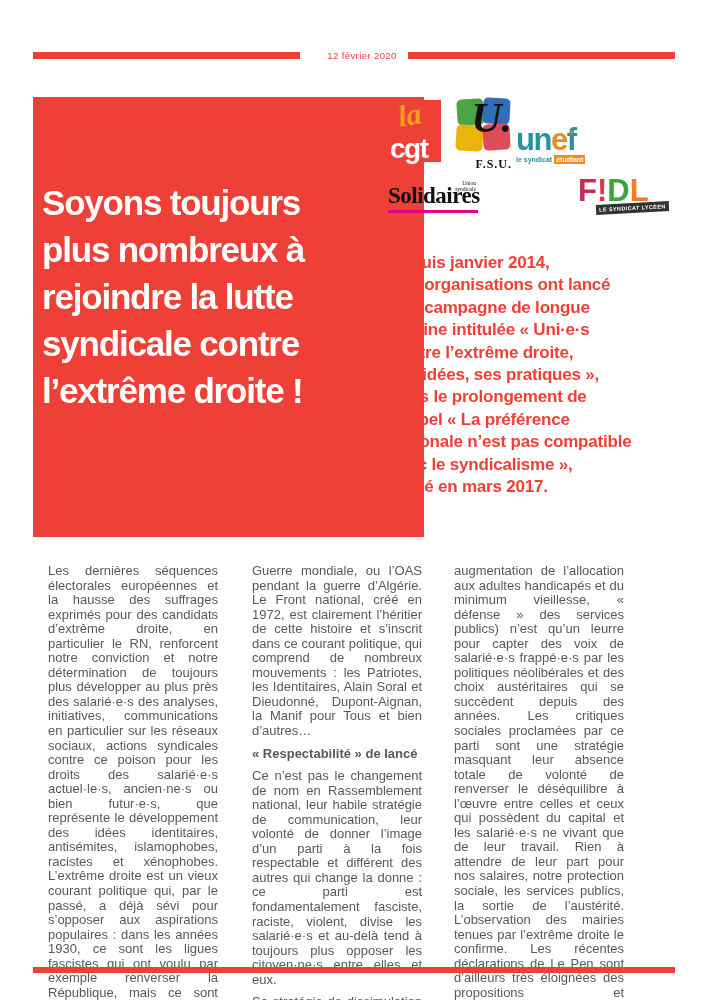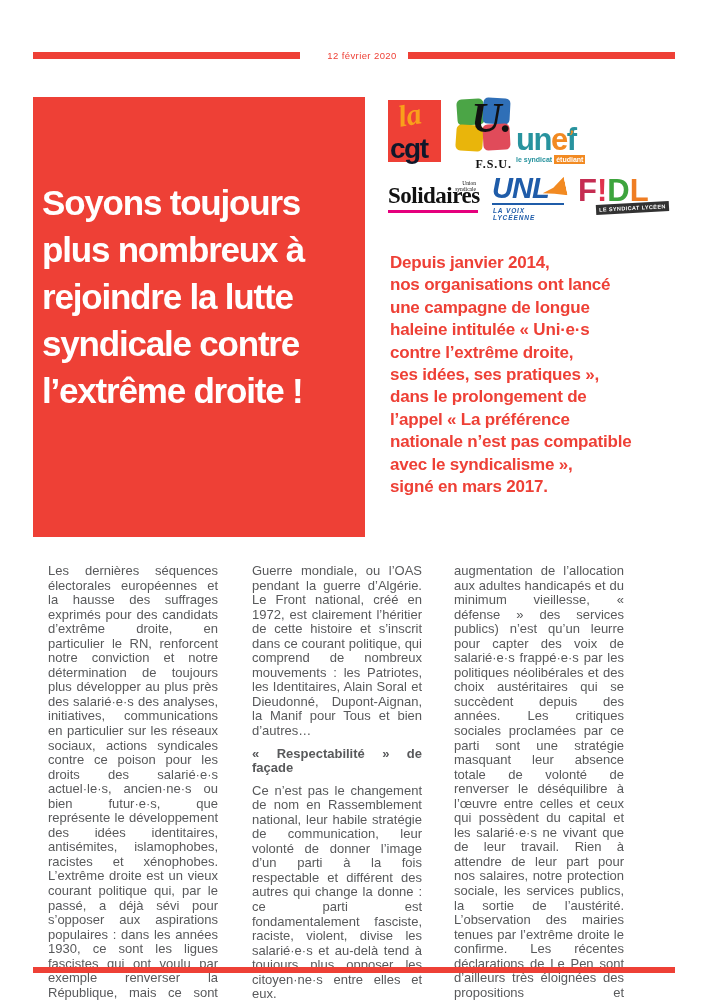--- a/index.html
+++ b/index.html
@@ -14,40 +14,40 @@
   .rule { position:absolute; background:#EE4036; }
   .rule-top-left  { left:33px;  top:52px; width:267px; height:7px; }
   .rule-top-right { left:408px; top:52px; width:267px; height:7px; }
   .issue-date {
     position:absolute; left:300px; top:50px; width:124px;
     text-align:center; color:#EE4036; font-size:9.5px; letter-spacing:.4px;
   }
 
   
   .hero {
-    position:absolute; left:33px; top:97px; width:332px; height:440px;
+    position:absolute; left:33px; top:97px; width:391px; height:440px;
     background:#EE4036;
   }
   .hero h1 {
     position:absolute; left:9px; top:82px; width:322px; margin:0;
     color:#ffffff; font-size:35px; line-height:47px; font-weight:bold;
     letter-spacing:-1.2px; white-space:pre-line;
   }
 
   
   .logo { position:absolute; }
 
   .logo-cgt { left:388px; top:100px; width:53px; height:62px; background:#EE4036; }
   .cgt-la {
     position:absolute; top:-2px; left:10px; color:#F9A01B;
     font-family:"Liberation Serif", serif; font-style:italic; font-weight:bold;
     font-size:30px; transform:rotate(-10deg);
   }
   .cgt-name {
-    position:absolute; bottom:-1px; left:2px; color:#0f172a;
+    position:absolute; bottom:-1px; left:2px; color:#ffffff;
     font-size:28px; font-weight:bold; letter-spacing:-1.5px; line-height:28px;
   }
 
   .logo-fsu { left:456px; top:98px; width:56px; height:74px; }
   .fsu-blob { position:absolute; width:27px; height:26px; border-radius:5px; }
   .fsu-b1 { left:1px;  top:1px;  background:#4BA546; transform:rotate(-4deg); }
   .fsu-b2 { left:27px; top:0px;  background:#2F6FB7; transform:rotate(3deg); }
   .fsu-b3 { left:0px;  top:27px; background:#E9B50B; transform:rotate(4deg); }
   .fsu-b4 { left:27px; top:26px; background:#E04B5A; transform:rotate(-3deg); }
   .fsu-u {
@@ -177,26 +177,20 @@
     </div>
   </div>
 
   <div class="logo logo-solidaires">
     <span class="sol-over">Union
 syndicale</span>
     <span class="sol-name">Solidaires</span>
     <span class="sol-bar"></span>
   </div>
 
-  <div class="logo logo-unl">
-    <span class="unl-name">UNL</span>
-    <span class="unl-horn"></span>
-    <span class="unl-bar"></span>
-    <span class="unl-tag">LA VOIX LYCÉENNE</span>
-  </div>
 
   <div class="logo logo-fidl">
     <div class="fidl-letters">
       <span class="fidl-f">F</span><span class="fidl-x">!</span><span class="fidl-d">D</span><span class="fidl-l">L</span>
     </div>
     <span class="fidl-badge">LE SYNDICAT LYCÉEN</span>
   </div>
 
   <div class="intro">Depuis janvier 2014,
 nos organisations ont lancé
@@ -209,21 +203,21 @@
 nationale n’est pas compatible
 avec le syndicalisme »,
 signé en mars 2017.</div>
 
   <div class="body-col col-1">
     <p>Les dernières séquences électorales européennes et la hausse des suffrages exprimés pour des candidats d’extrême droite, en particulier le RN, renforcent notre conviction et notre détermination de toujours plus développer au plus près des salarié·e·s des analyses, initiatives, communications en particulier sur les réseaux sociaux, actions syndicales contre ce poison pour les droits des salarié·e·s actuel·le·s, ancien·ne·s ou bien futur·e·s, que représente le développement des idées identitaires, antisémites, islamophobes, racistes et xénophobes. L’extrême droite est un vieux courant politique qui, par le passé, a déjà sévi pour s’opposer aux aspirations populaires : dans les années 1930, ce sont les ligues fascistes qui ont voulu par exemple renverser la République, mais ce sont aussi tous les mouvements autour de Pétain qui ont collaboré au régime nazi et participé aux crimes contre l’humanité pendant la Seconde</p>
   </div>
 
   <div class="body-col col-2">
     <p>Guerre mondiale, ou l’OAS pendant la guerre d’Algérie. Le Front national, créé en 1972, est clairement l’héritier de cette histoire et s’inscrit dans ce courant politique, qui comprend de nombreux mouvements : les Patriotes, les Identitaires, Alain Soral et Dieudonné, Dupont-Aignan, la Manif pour Tous et bien d’autres…</p>
-    <p class="subhead">« Respectabilité » de façade</p>
+    <p class="subhead">« Respectabilité » de lancé</p>
     <p>Ce n’est pas le changement de nom en Rassemblement national, leur habile stratégie de communication, leur volonté de donner l’image d’un parti à la fois respectable et différent des autres qui change la donne : ce parti est fondamentalement fasciste, raciste, violent, divise les salarié·e·s et au-delà tend à toujours plus opposer les citoyen·ne·s entre elles et eux.</p>
     <p>Sa stratégie de dissimulation en un « parti respectable » nourri par la colère sociale (retraite à 60 ans,</p>
   </div>
 
   <div class="body-col col-3">
     <p>augmentation de l’allocation aux adultes handicapés et du minimum vieillesse, « défense » des services publics) n’est qu’un leurre pour capter des voix de salarié·e·s frappé·e·s par les politiques néolibérales et des choix austéritaires qui se succèdent depuis des années. Les critiques sociales proclamées par ce parti sont une stratégie masquant leur absence totale de volonté de renverser le déséquilibre à l’œuvre entre celles et ceux qui possèdent du capital et les salarié·e·s ne vivant que de leur travail. Rien à attendre de leur part pour nos salaires, notre protection sociale, les services publics, la sortie de l’austérité. L’observation des mairies tenues par l’extrême droite le confirme. Les récentes déclarations de Le Pen sont d’ailleurs très éloignées des propositions et revendications de l’intersyndicale nationale qui se bat contre la contre-réforme de la retraite par points depuis plus de deux mois. Pour rappel, lors de la</p>
   </div>
 
   <div class="rule rule-bottom"></div>
 

